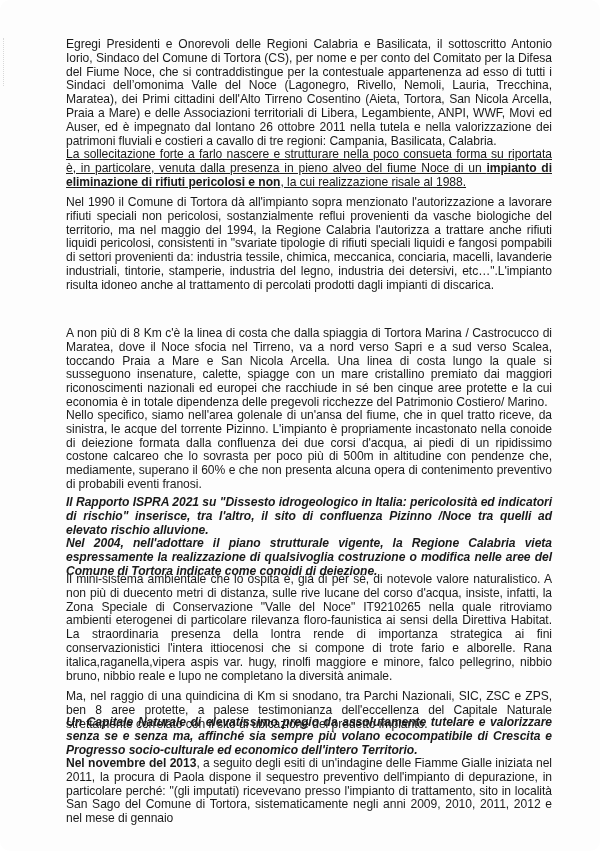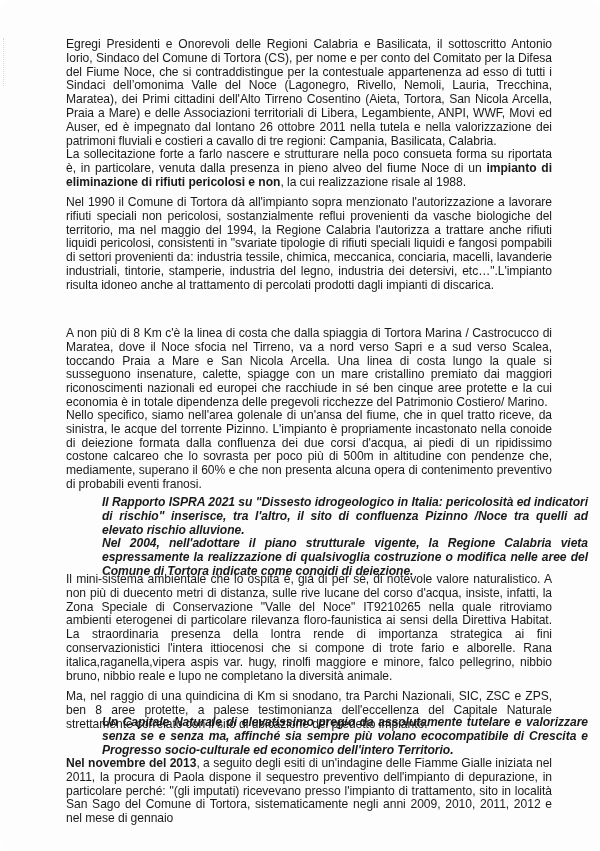--- a/index.html
+++ b/index.html
@@ -3,32 +3,32 @@
 <meta charset="utf-8">
 <style>
   html, body { margin:0; padding:0; background:#ffffff; }
   body { width:600px; height:851px; position:relative; overflow:hidden;
          font-family:"Liberation Sans", sans-serif; color:#1a1a1a; }
   .page { position:absolute; left:0; top:0; width:600px; height:851px; background:#fdfdfd;border-radius:10px; }
   .edge-mark { position:absolute; left:3px; top:38px; width:2px; height:48px;
                border-left:1px dotted #d8d8d8; }
   .para { position:absolute; left:66px; width:486px; margin:0;
           font-size:12.1px; line-height:13.8px; text-align:justify; letter-spacing:-0.05px; }
-  .bi { font-weight:bold; font-style:italic;margin-left:36px; }
+  .bi { font-weight:bold; font-style:italic; }
   b { font-weight:bold; }
 </style>
 </head>
 <body>
 
 <div class="page">
   <div class="edge-mark"></div>
 
   <p class="para" style="top:38px;">Egregi Presidenti e Onorevoli delle Regioni Calabria e Basilicata, il sottoscritto Antonio Iorio, Sindaco del Comune di Tortora (CS), per nome e per conto del Comitato per la Difesa del Fiume Noce, che si contraddistingue per la contestuale appartenenza ad esso di tutti i Sindaci dell’omonima Valle del Noce (Lagonegro, Rivello, Nemoli, Lauria, Trecchina, Maratea), dei Primi cittadini dell'Alto Tirreno Cosentino (Aieta, Tortora, San Nicola Arcella, Praia a Mare) e delle Associazioni territoriali di Libera, Legambiente, ANPI, WWF, Movi ed Auser, ed è impegnato dal lontano 26 ottobre 2011 nella tutela e nella  valorizzazione dei patrimoni fluviali e costieri a cavallo di tre regioni: Campania, Basilicata, Calabria.</p>
 
-  <p class="para" style="top:148px;"><span>La sollecitazione forte a farlo nascere e strutturare nella poco consueta forma su riportata è, in particolare, venuta dalla presenza in pieno alveo del fiume Noce di un </span><b>impianto di eliminazione di rifiuti pericolosi e non</b><span>, la cui realizzazione risale al 1988.</span></p>
+  <p class="para" style="top:148px;text-decoration:underline;"><span>La sollecitazione forte a farlo nascere e strutturare nella poco consueta forma su riportata è, in particolare, venuta dalla presenza in pieno alveo del fiume Noce di un </span><b>impianto di eliminazione di rifiuti pericolosi e non</b><span>, la cui realizzazione risale al 1988.</span></p>
 
   <p class="para" style="top:196px;">Nel 1990 il Comune di Tortora dà all'impianto sopra menzionato l'autorizzazione a lavorare rifiuti speciali non pericolosi, sostanzialmente reflui provenienti da vasche biologiche del territorio, ma nel maggio del 1994, la Regione Calabria l'autorizza a trattare anche rifiuti liquidi pericolosi, consistenti in "svariate tipologie di rifiuti speciali liquidi e fangosi pompabili di settori provenienti da: industria tessile, chimica, meccanica, conciaria, macelli, lavanderie industriali, tintorie, stamperie, industria del legno, industria dei detersivi, etc…".L'impianto risulta idoneo anche al trattamento di percolati prodotti dagli impianti di discarica.</p>
 
 
   <p class="para" style="top:327px;">A non più di 8 Km c'è la linea di costa che dalla spiaggia di Tortora Marina / Castrocucco di Maratea, dove il Noce sfocia nel Tirreno, va a nord verso Sapri e a sud verso Scalea, toccando Praia a Mare e San Nicola Arcella. Una linea di costa lungo la quale si susseguono insenature, calette, spiagge con un mare cristallino premiato dai maggiori riconoscimenti nazionali ed europei che racchiude in sé ben cinque aree protette e la cui economia è in totale dipendenza delle pregevoli ricchezze del Patrimonio Costiero/ Marino.</p>
 
   <p class="para" style="top:409px;">Nello specifico, siamo nell'area golenale di un'ansa del fiume, che in quel tratto riceve, da sinistra, le acque del torrente Pizinno. L'impianto è propriamente incastonato nella conoide di deiezione formata dalla confluenza dei due corsi d'acqua, ai piedi di un ripidissimo costone calcareo che lo sovrasta per poco più di 500m in altitudine con pendenze che, mediamente, superano il 60% e che non presenta alcuna opera di contenimento preventivo di probabili eventi franosi.</p>
 
   <p class="para bi" style="top:496px;">Il Rapporto ISPRA 2021 su "Dissesto idrogeologico in Italia: pericolosità ed indicatori di rischio" inserisce, tra l'altro, il sito di confluenza Pizinno /Noce tra quelli ad elevato rischio alluvione.</p>
 

